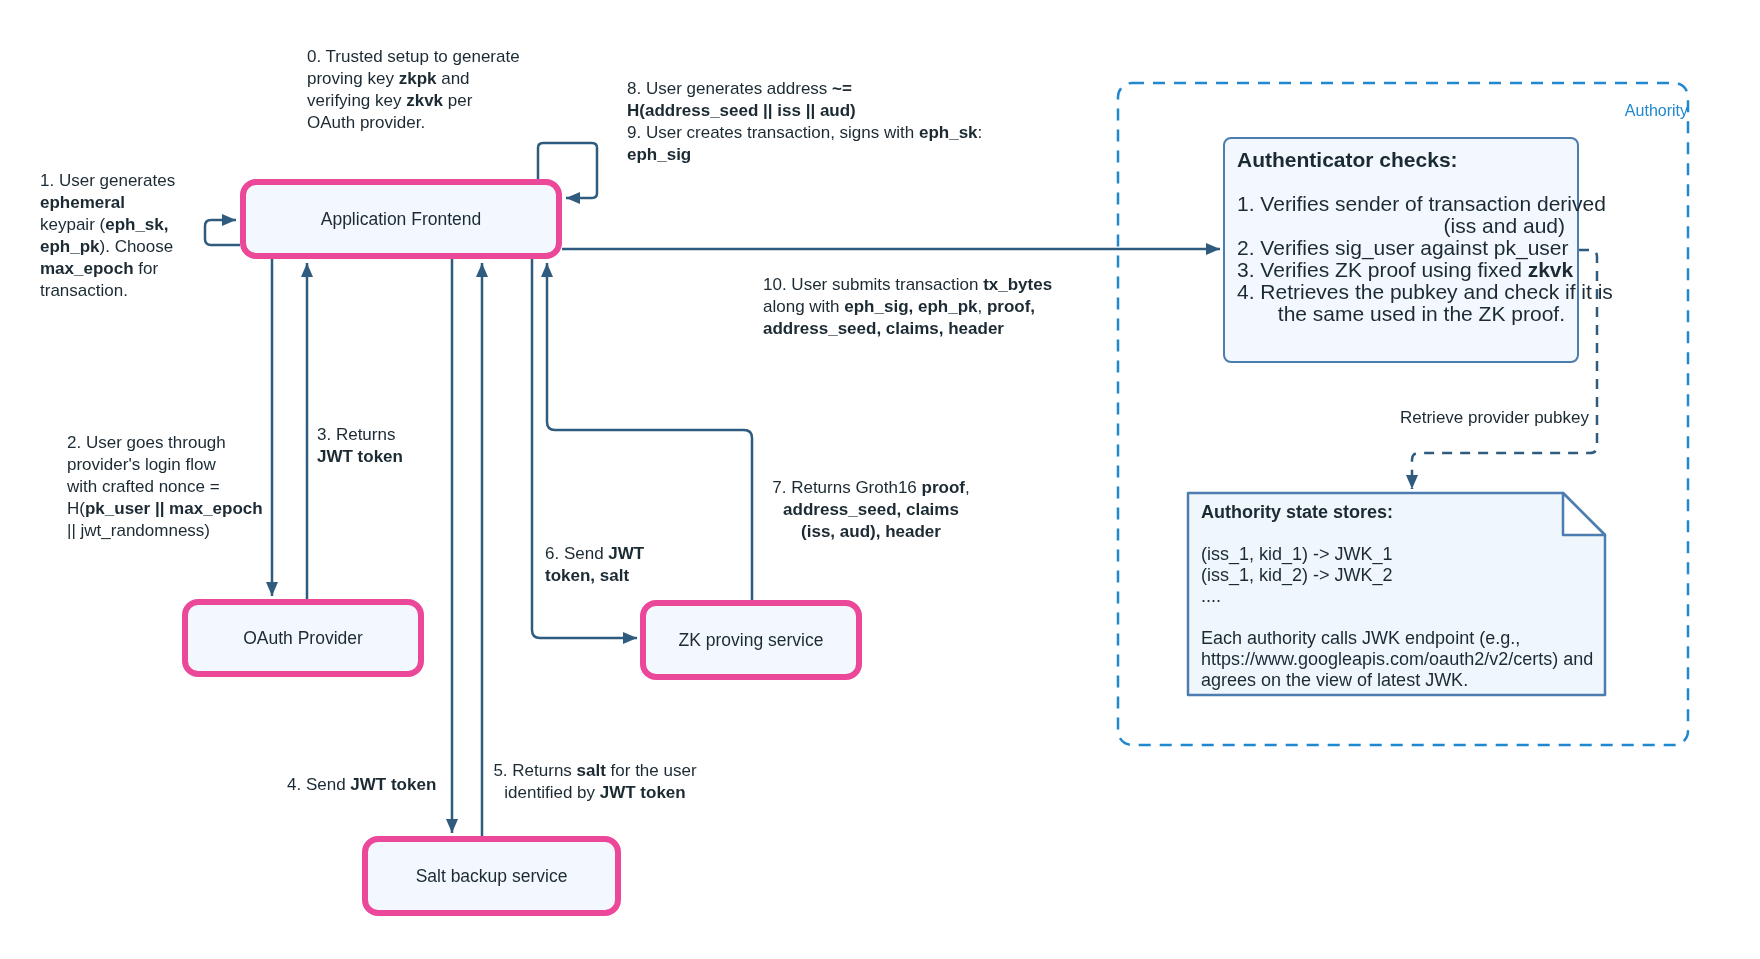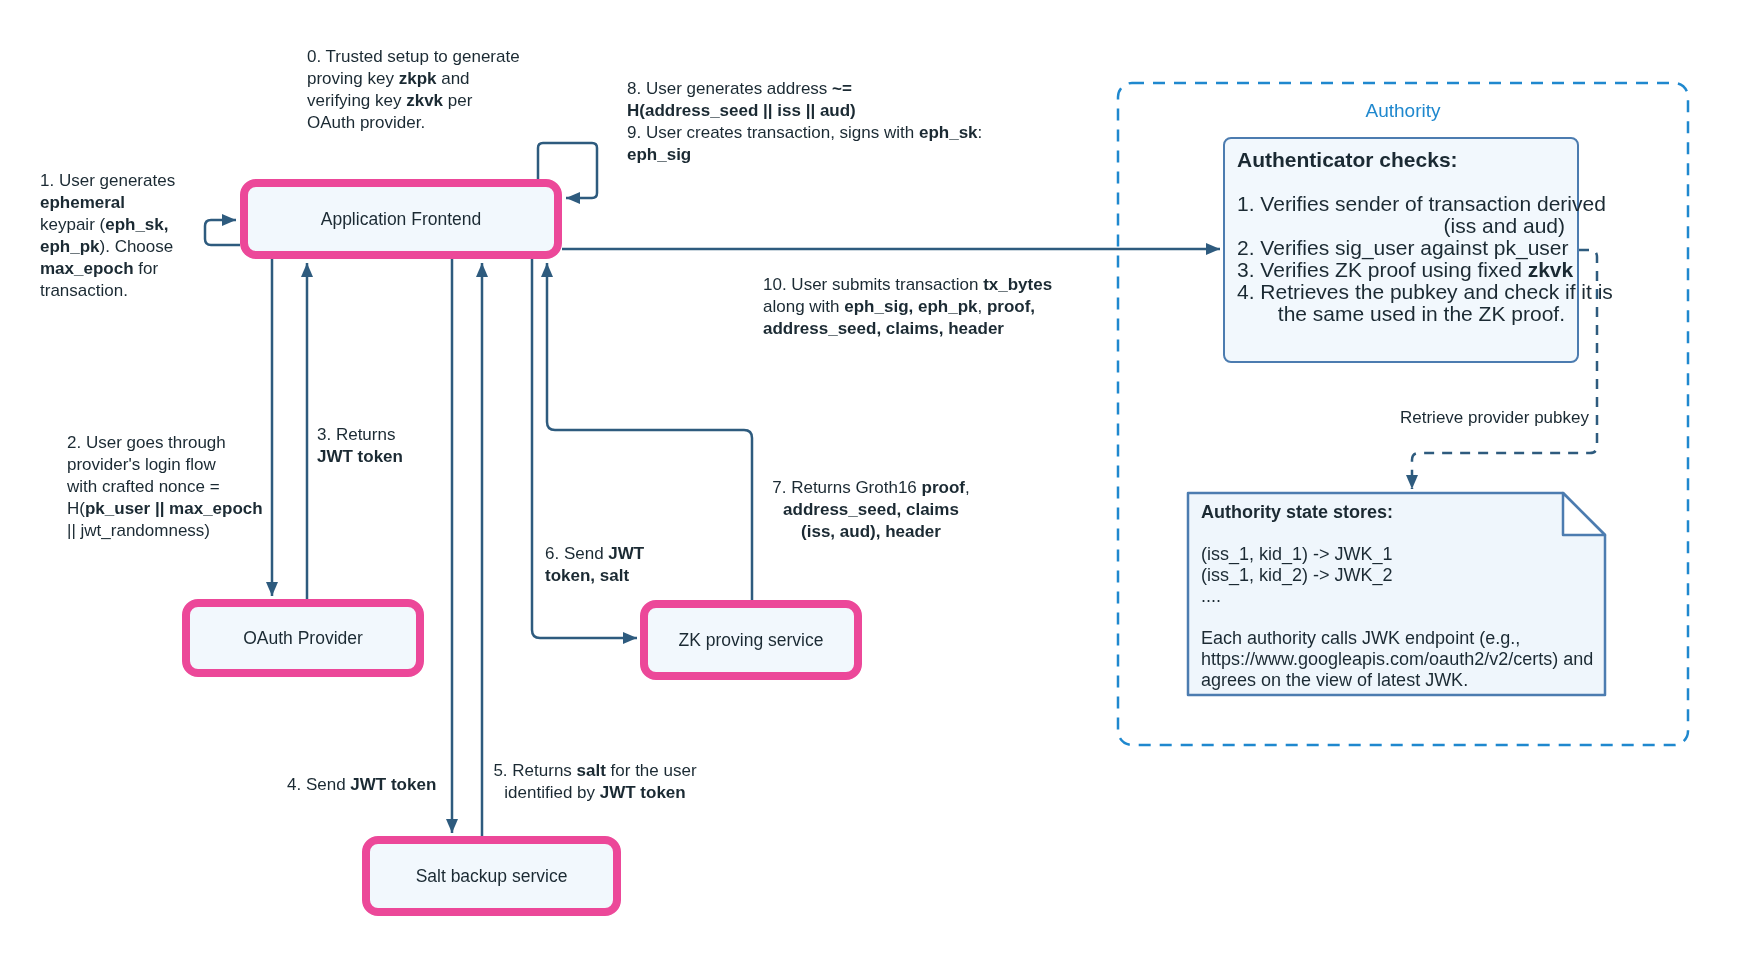--- a/index.html
+++ b/index.html
@@ -3,35 +3,35 @@
 <meta charset="utf-8">
 <style>
   html,body{margin:0;padding:0;background:#ffffff;}
   #canvas{
     position:relative;width:1760px;height:959px;background:#ffffff;overflow:hidden;
     font-family:"Liberation Sans",sans-serif;color:#1b2a33;font-size:17px;line-height:22px;
   }
   #wires{position:absolute;left:0;top:0;width:1760px;height:959px;}
   .node{
     position:absolute;display:flex;align-items:center;justify-content:center;
-    background:#f2f8fd;border:8px solid #ec4899;border-radius:16px;
+    background:#f2f8fd;border:6px solid #ec4899;border-radius:16px;
     font-size:17.5px;color:#1b2a33;box-sizing:border-box;text-align:center;
   }
   .ann{position:absolute;white-space:nowrap;}
   .ann .rich-line{white-space:nowrap;}
   .center{text-align:center;}
   .b{font-weight:bold;}
   .panel{
     position:absolute;background:#f2f8fd;border:2.5px solid #4c7cb0;border-radius:8px;
     box-sizing:border-box;padding:10px 12px;font-size:21px;line-height:22px;
   }
   .panel .title{font-weight:bold;}
   .note-text{position:absolute;font-size:18px;line-height:21px;}
   .note-text .title{font-weight:bold;}
-  .authority-label{position:absolute;color:#1f88ce;font-size:19px;text-align:center;}
+  .authority-label{position:absolute;color:#1f88ce;font-size:16px;text-align:right;}
 </style>
 </head>
 <body>
 
 <div id="canvas">
 
   <svg id="wires" viewBox="0 0 1760 959">
     <defs>
       <marker id="arr" markerUnits="userSpaceOnUse" markerWidth="16" markerHeight="14" refX="15" refY="7" orient="auto">
         <path d="M1,1 L15,7 L1,13 Z" fill="#2e5b7e"></path>

